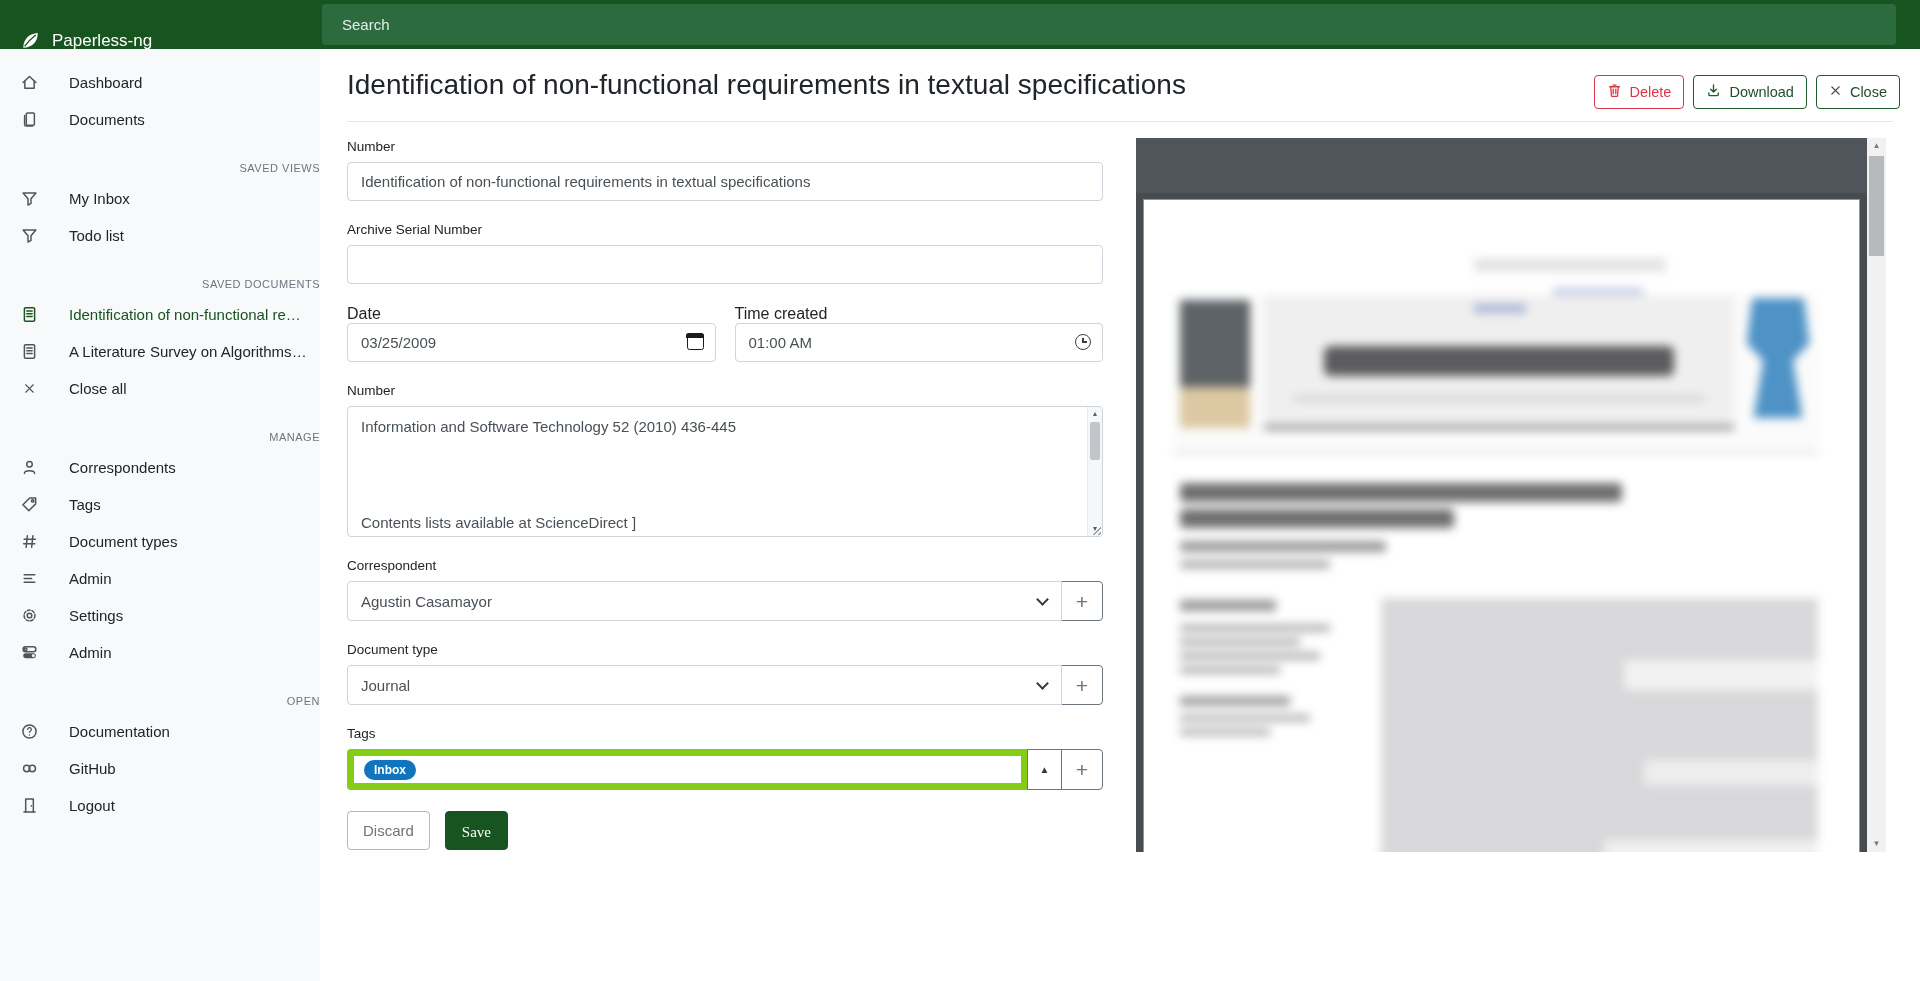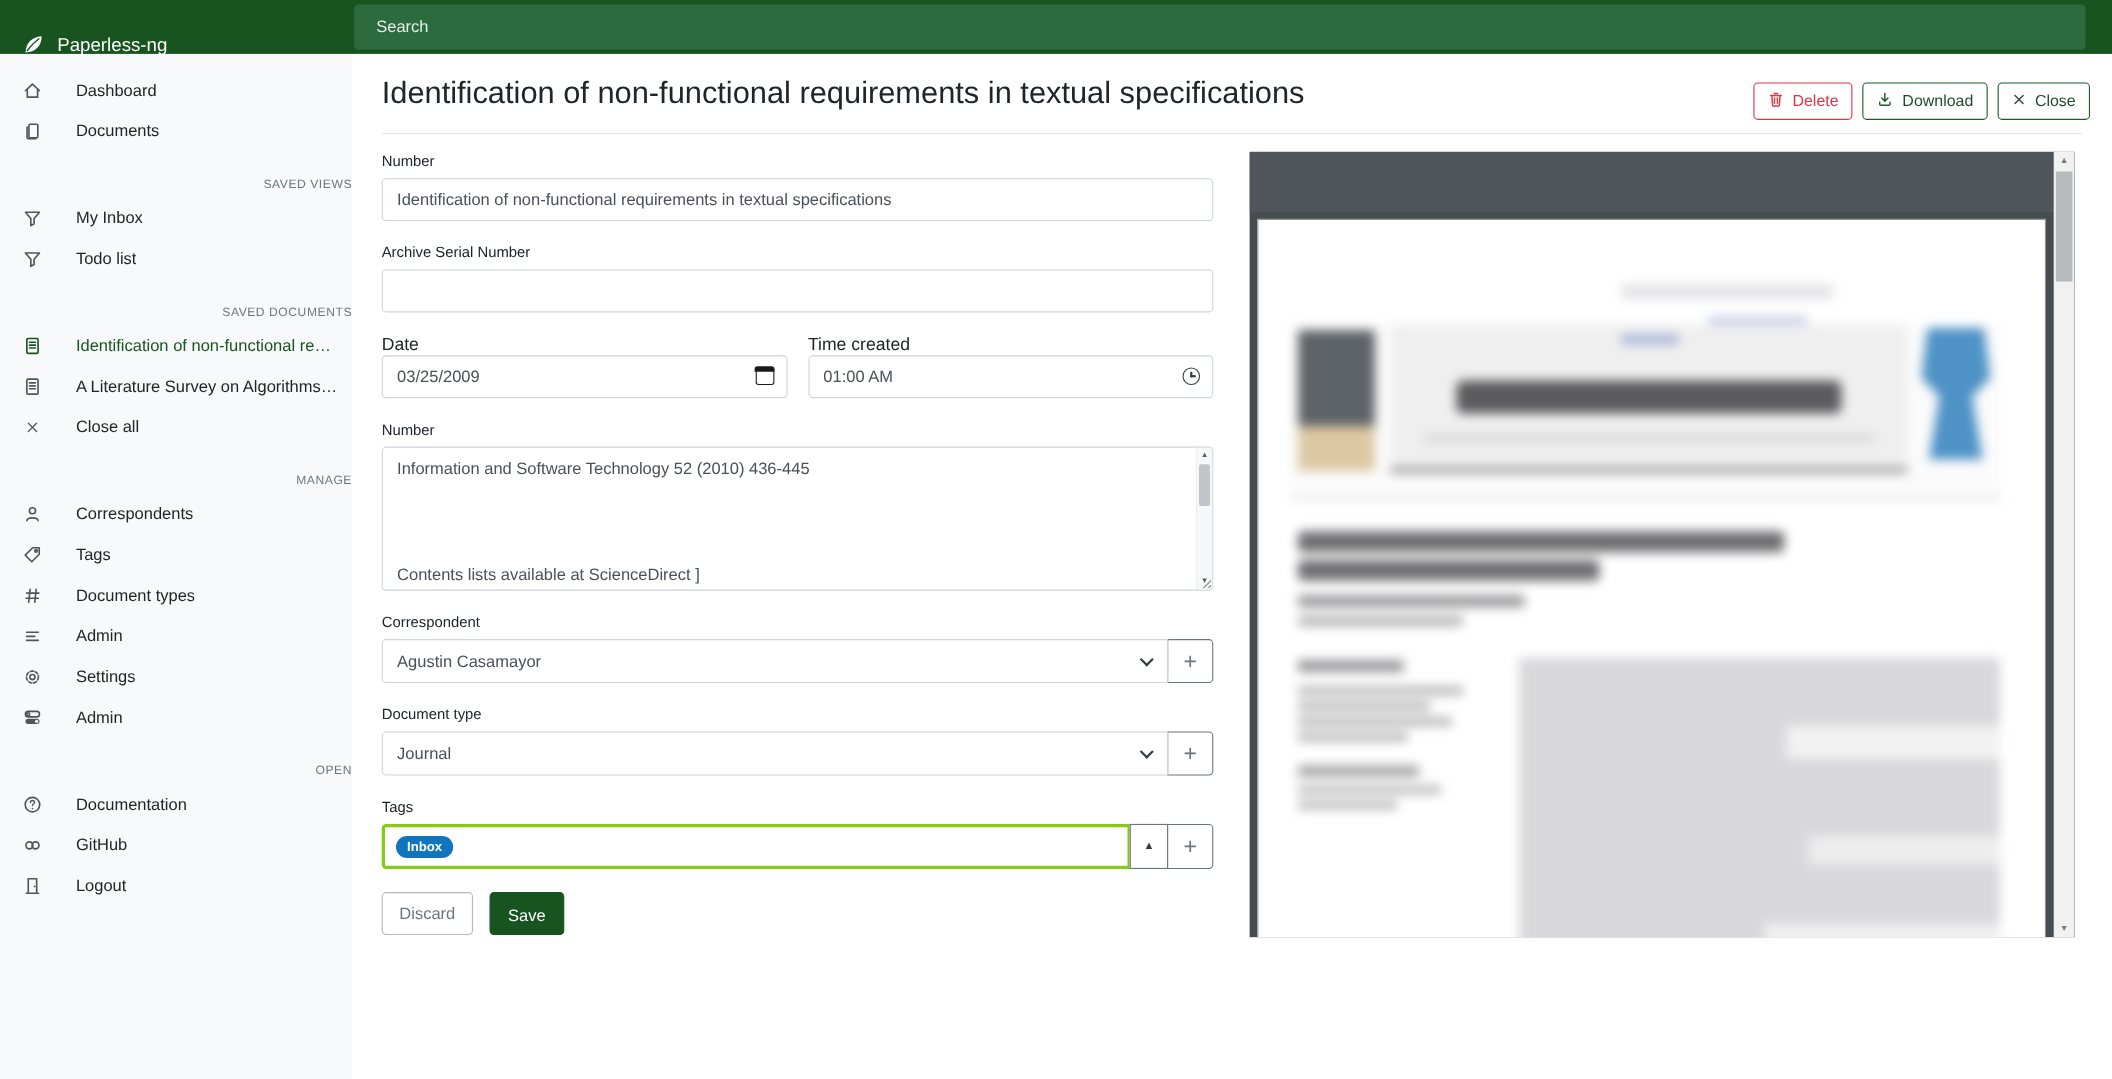--- a/index.html
+++ b/index.html
@@ -63,28 +63,28 @@
   
   .select-row { display:flex; }
   .select-wrap { position:relative; flex:1; }
   .select-wrap select { width:100%; height:40px; border:1px solid #ced4da; border-radius:4px 0 0 4px; padding:0 34px 0 13px; font-size:15px; color:#495057; font-family:inherit; background:#fff; appearance:none; -webkit-appearance:none; outline:none; }
   .chev { position:absolute; right:15px; top:14px; width:9px; height:9px; border-right:2px solid #343a40; border-bottom:2px solid #343a40; transform:rotate(45deg); pointer-events:none; }
   .addon-btn { width:42px; height:40px; margin-left:-1px; border:1px solid #6c757d; background:#fff; color:#6c757d; font-size:21px; font-weight:300; line-height:1; cursor:pointer; border-radius:0 4px 4px 0; font-family:inherit; }
   .addon-btn.mid { border-radius:0; width:35px; font-size:10px; color:#343a40; }
 
   
   .tags-row { display:flex; }
-  .tags-box { flex:1; height:41px; border:3px solid #84cc16; border-radius:4px 0 0 4px; display:flex; align-items:center; padding:0 10px; background:#fff; }
+  .tags-box { flex:1; height:41px; border:7px solid #84cc16; border-radius:4px 0 0 4px; display:flex; align-items:center; padding:0 10px; background:#fff; }
   .tag-badge { background:#1075bc; color:#fff; font-size:12px; font-weight:bold; padding:4px 10px; border-radius:10px; line-height:1; }
   .tags-row .addon-btn { height:41px; }
 
   
   .form-buttons { display:flex; gap:15px; margin-top:16px; }
   .btn-discard { height:39px; padding:0 15px; border:1px solid #b2b8bd; border-radius:4px; background:#fff; color:#6c757d; font-size:15px; font-family:inherit; cursor:pointer; }
-  .btn-save { height:39px; padding:12px 16px; border:1px solid #17541f; border-radius:4px; background:#17541f; color:#fff; font-size:15px; font-family:Liberation Sans, sans-serif; cursor:pointer; }
+  .btn-save { height:39px; padding:12px 16px; border:1px solid #17541f; border-radius:4px; background:#17541f; color:#fff; font-size:15px; font-family:Liberation Serif, serif; cursor:pointer; }
 
   
   .preview { position:absolute; left:816px; top:89px; width:750px; height:714px; background:#474c51; overflow:hidden; }
   .pdf-toolbar { position:absolute; left:0; top:0; right:19px; height:55px; background:#50555b; }
   .pdf-scrollbar { position:absolute; right:0; top:0; bottom:0; width:19px; background:#f1f1f1; }
   .pdf-scrollbar .arr { position:absolute; left:0; width:100%; text-align:center; font-size:8px; color:#7a7a7a; height:16px; line-height:16px; }
   .pdf-scrollbar .arr.up { top:0; }
   .pdf-scrollbar .arr.down { bottom:0; }
   .pdf-scrollbar .thumb { position:absolute; left:2px; right:2px; top:18px; height:100px; background:#b7babd; }
   .pdf-page { position:absolute; left:7px; top:61px; right:26px; bottom:-40px; background:#fff; border:1px solid #8f9499; overflow:hidden; }

